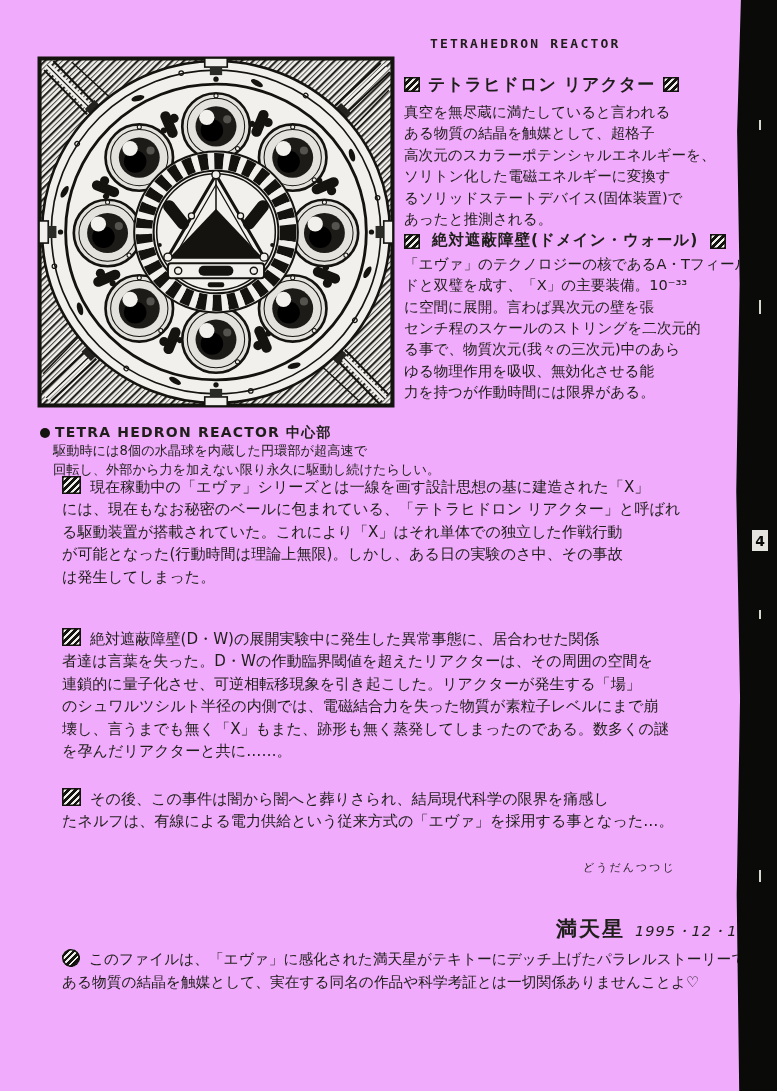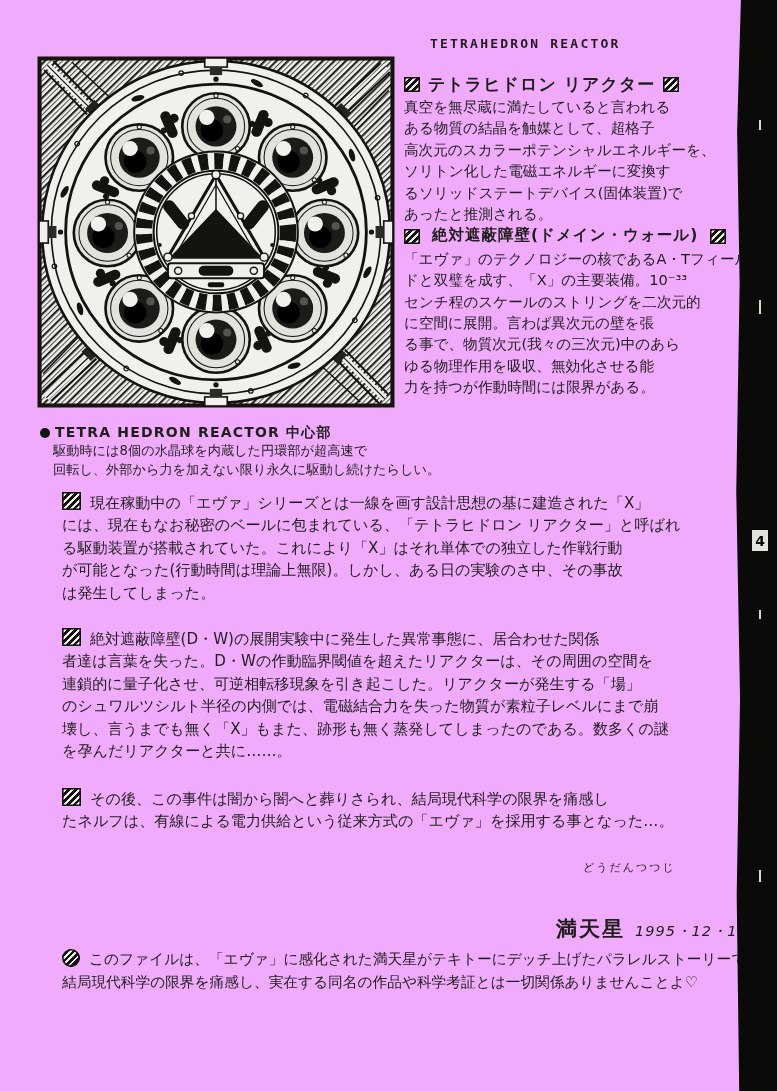--- a/index.html
+++ b/index.html
@@ -11,31 +11,31 @@
       box-shadow:inset 0 0 0 1.6px #14130f;vertical-align:-2px;}
   .hm.big{width:19px;height:18px;margin-right:9px;}
   .cm{display:inline-block;width:18px;height:18px;border-radius:50%;margin-right:9px;
       background:repeating-linear-gradient(135deg,#14130f 0 2.4px,#efeeea 2.4px 4.4px);
       box-shadow:inset 0 0 0 1.6px #14130f;vertical-align:-3px;}
   .dot{display:inline-block;width:10px;height:10px;border-radius:50%;background:#14130f;margin-right:5px;vertical-align:-1px;}
   
   .right-col{position:absolute;left:404px;top:36px;width:338px;}
   .title-en{font-family:"DejaVu Sans Mono",monospace;font-size:13px;letter-spacing:2.2px;margin-left:26px;font-weight:bold;}
   .hrow{display:flex;align-items:center;gap:8px;margin-top:22px;font-size:17px;font-weight:bold;letter-spacing:1px;white-space:nowrap;}
-  .rc-lines{font-size:14.6px;line-height:21.4px;}
+  .rc-lines{margin-top:5px;font-size:14.6px;line-height:21.4px;}
   .rc-lines .hrow{font-size:15.5px;margin:1px 0 1px 0;gap:12px;}
   .line{white-space:nowrap;}
   
   .illustration{position:absolute;left:37px;top:56px;width:358px;height:352px;}
   .fig-caption{position:absolute;left:40px;top:424px;width:390px;}
   .cap-title{font-size:14px;letter-spacing:1.2px;font-weight:bold;white-space:nowrap;}
   .cap-line{font-size:13.2px;line-height:18.6px;margin-left:13px;white-space:nowrap;}
   
   .para{position:absolute;left:62px;width:705px;font-size:15.1px;line-height:22.4px;}
-  #para1{top:492px;}  #para2{top:628px;}  #para3{top:788px;}
+  #para1{top:476px;}  #para2{top:628px;}  #para3{top:788px;}
   
   .signature{position:absolute;left:556px;top:860px;}
   .furigana{font-size:11px;letter-spacing:2px;margin-left:27px;}
   .sig-row{display:flex;align-items:baseline;gap:10px;margin-top:40px;}
   .sig-name{font-size:21px;font-weight:bold;letter-spacing:2px;}
   .sig-date{font-size:14.5px;font-style:italic;letter-spacing:1px;}
   
   .disclaimer{position:absolute;left:62px;top:948px;width:706px;font-size:14.7px;line-height:22.6px;}
   
   .scan-edge{position:absolute;right:0;top:0;width:42px;height:1091px;background:#0a0a09;
@@ -165,22 +165,22 @@
       <div class="line">ソリトン化した電磁エネルギーに変換す</div>
       <div class="line">るソリッドステートデバイス(固体装置)で</div>
       <div class="line">あったと推測される。</div>
       <div class="hrow">
         <span class="hm"></span>
         <span>絶対遮蔽障壁(ドメイン・ウォール)</span>
         <span class="hm"></span>
       </div>
       <div class="line">「エヴァ」のテクノロジーの核であるA・Tフィール</div>
       <div class="line">ドと双璧を成す、「X」の主要装備。10⁻³³</div>
+      <div class="line">に空間に展開。言わば異次元の壁を張</div>
       <div class="line">センチ程のスケールのストリングを二次元的</div>
-      <div class="line">に空間に展開。言わば異次元の壁を張</div>
       <div class="line">る事で、物質次元(我々の三次元)中のあら</div>
       <div class="line">ゆる物理作用を吸収、無効化させる能</div>
       <div class="line">力を持つが作動時間には限界がある。</div>
     </div>
   </div>
 
   <div class="fig-caption">
     <div class="cap-title">
       <span class="dot"></span><span>TETRA HEDRON REACTOR 中心部</span>
     </div>
@@ -213,21 +213,21 @@
   <div class="signature">
     <div class="furigana">どうだんつつじ</div>
     <div class="sig-row">
       <span class="sig-name">満天星</span>
       <span class="sig-date">1995・12・18</span>
     </div>
   </div>
 
   <div class="disclaimer">
     <div class="line"><span class="cm"></span><span>このファイルは、「エヴァ」に感化された満天星がテキトーにデッチ上げたパラレルストーリーで</span></div>
-    <div class="line">結局現代科学の限界を痛感し、実在する同名の作品や科学考証とは一切関係ありませんことよ♡</div>
+    <div class="line">ある物質の結晶を触媒として、実在する同名の作品や科学考証とは一切関係ありませんことよ♡</div>
   </div>
 
   <div class="scan-edge"></div>
   <div class="speck" style="top:120px;height:10px;"></div>
   <div class="speck" style="top:300px;height:14px;"></div>
   <div class="speck" style="top:610px;height:9px;"></div>
   <div class="speck" style="top:870px;height:12px;"></div>
   <div class="pagenum-box">
     <span>4</span>
   </div>

